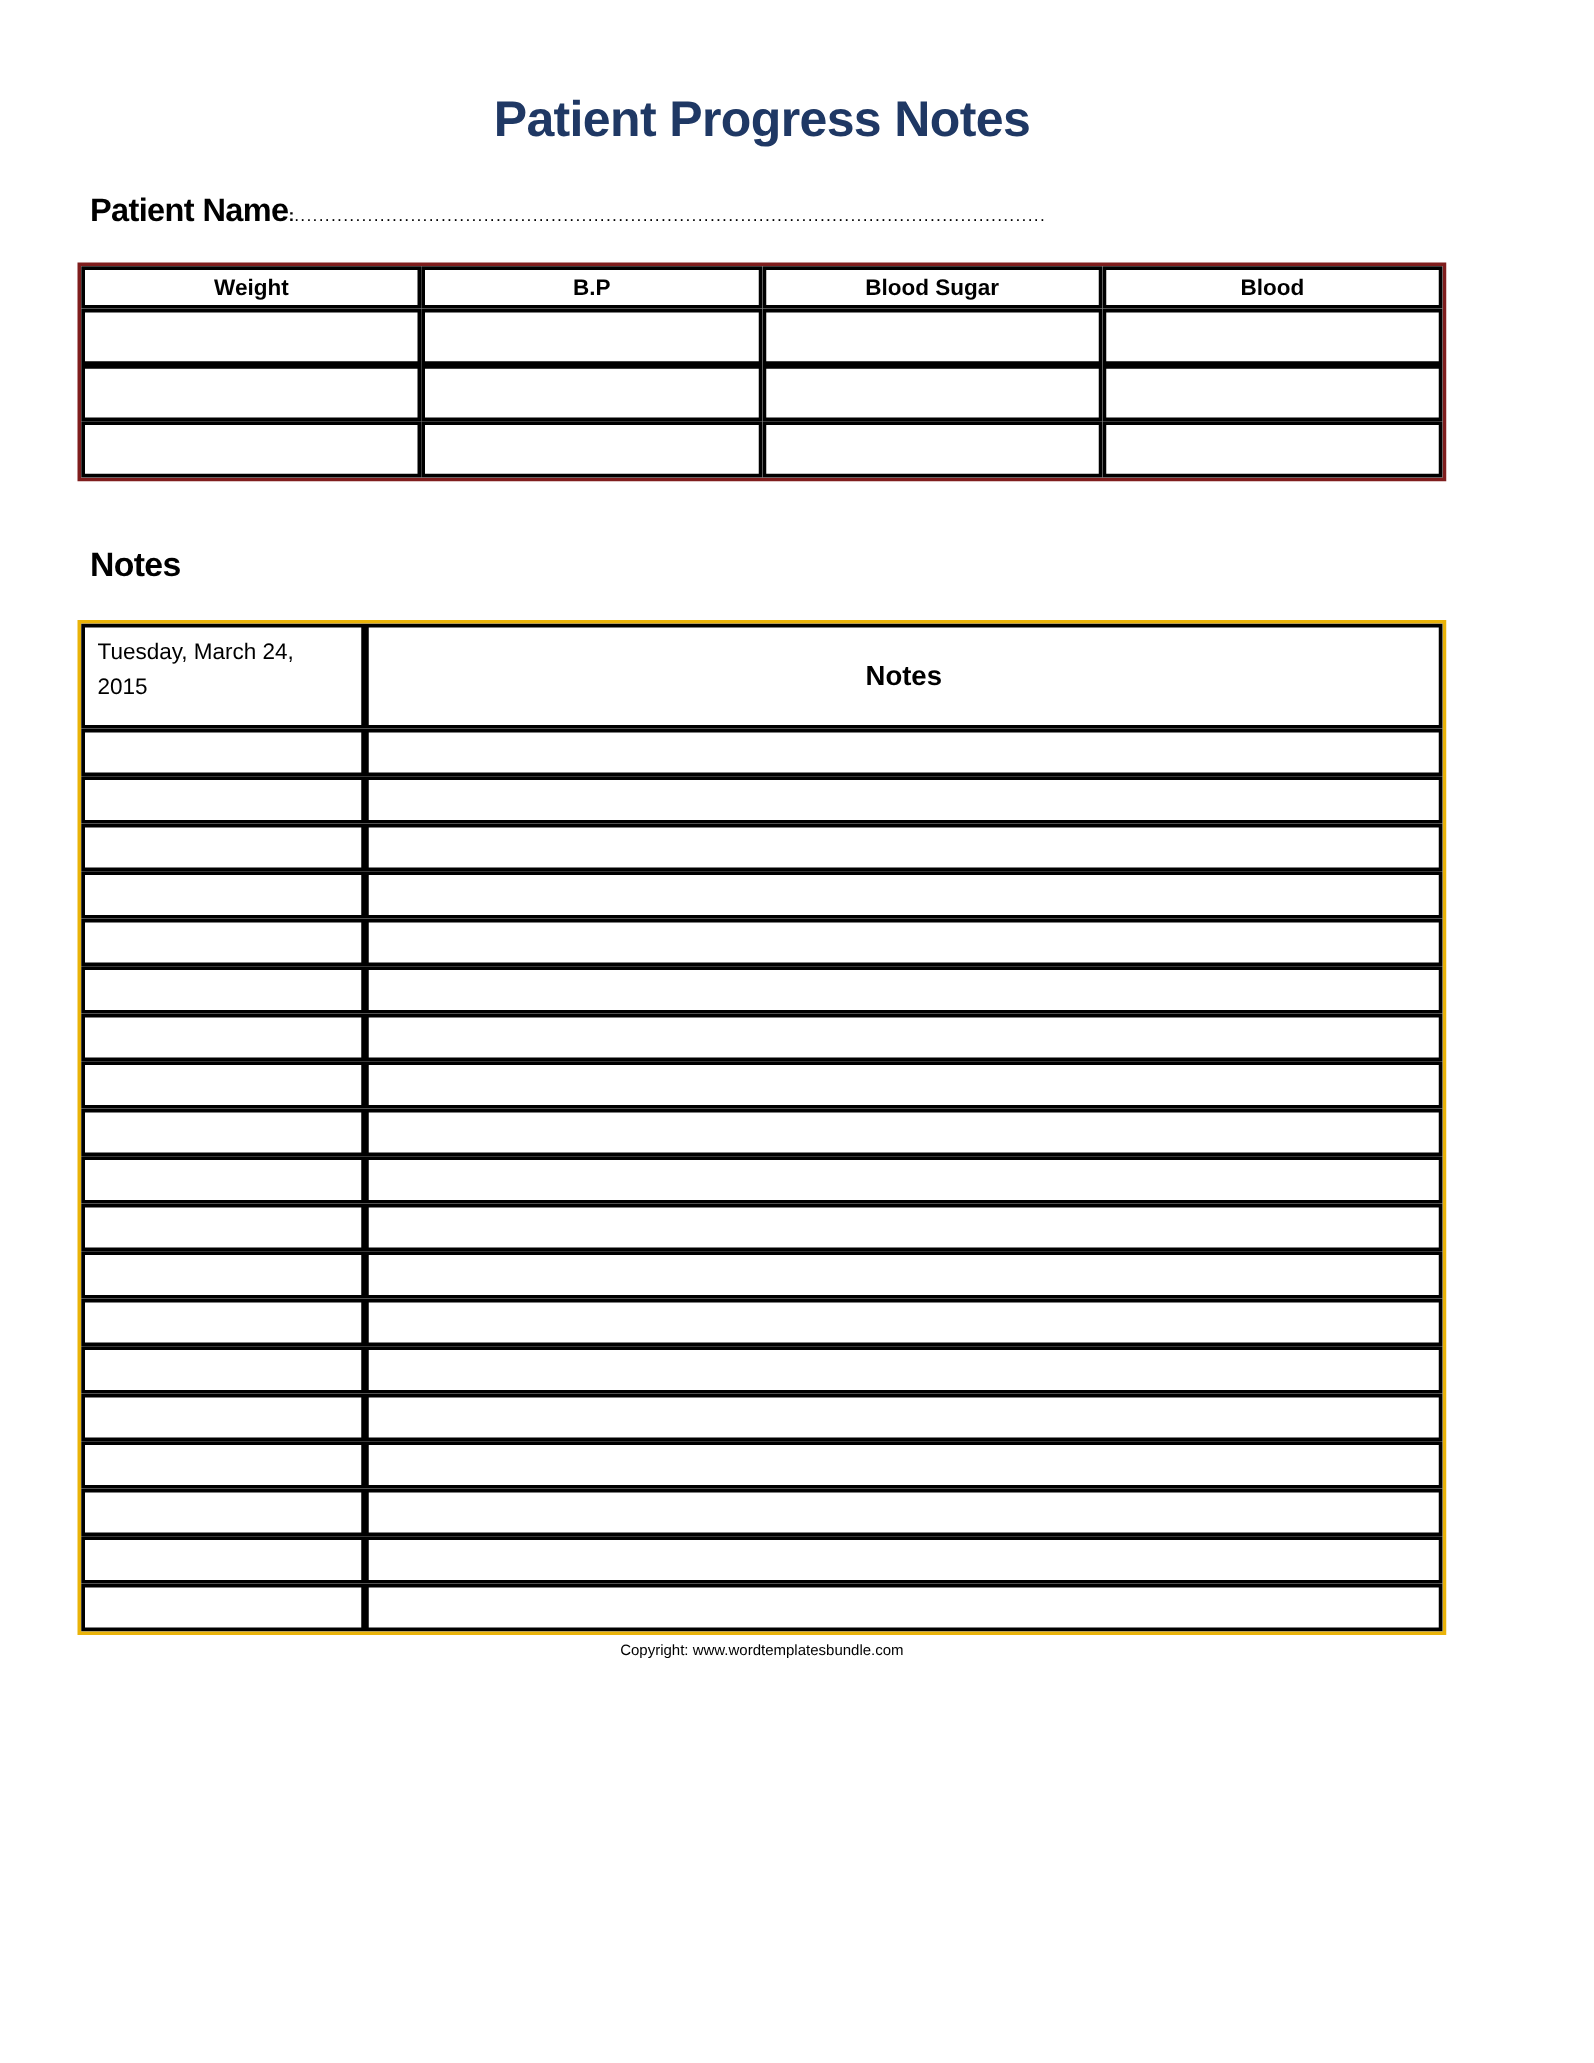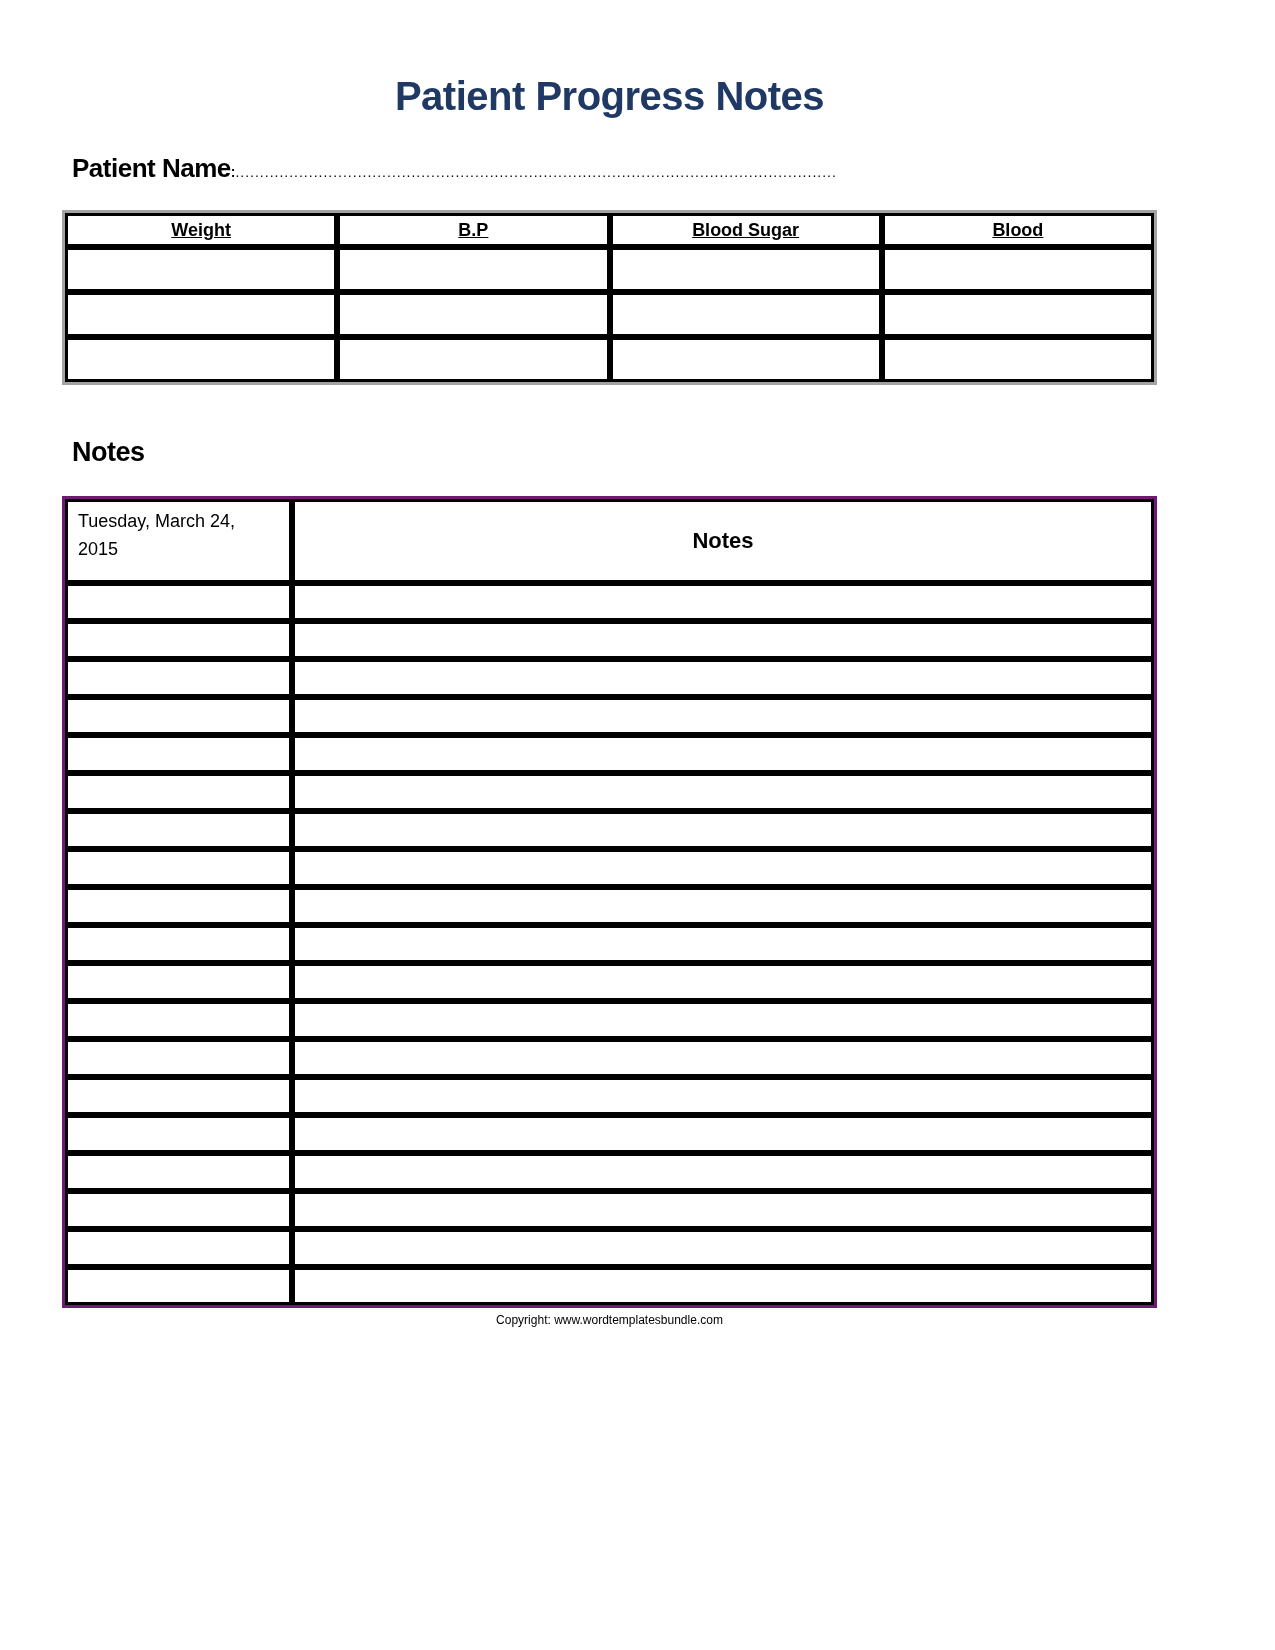--- a/index.html
+++ b/index.html
@@ -43,38 +43,38 @@
     letter-spacing: 1px;
     overflow: hidden;
     max-width: 600px;
   }
   table {
     border-collapse: separate;
     border-spacing: 0;
     width: 100%;
     table-layout: fixed;
   }
-  table.vitals { margin-top: 26px; border: 3px solid #a3a3a3; text-decoration: underline; }
+  table.vitals { margin-top: 26px; border: 3px solid #7f1d1d; }
   table.vitals th, table.vitals td { border: 3px solid #000; background: #fff; }
   table.vitals th {
     height: 34px;
     font-size: 18px;
     font-weight: bold;
     text-align: center;
     vertical-align: middle;
   }
   table.vitals td { height: 45px; }
   .notes-heading {
     margin-top: 52px;
     padding-left: 10px;
     font-size: 27px;
     font-weight: bold;
     letter-spacing: -0.5px;
   }
-  table.notes { margin-top: 28px; border: 3px solid #701a75; }
+  table.notes { margin-top: 28px; border: 3px solid #eab308; }
   table.notes th, table.notes td { border: 3px solid #000; background: #fff; }
   table.notes col.date-col { width: 227px; }
   table.notes th.date-cell {
     height: 84px;
     font-size: 18px;
     font-weight: normal;
     text-align: left;
     vertical-align: top;
     padding: 6px 10px;
     line-height: 1.55;

